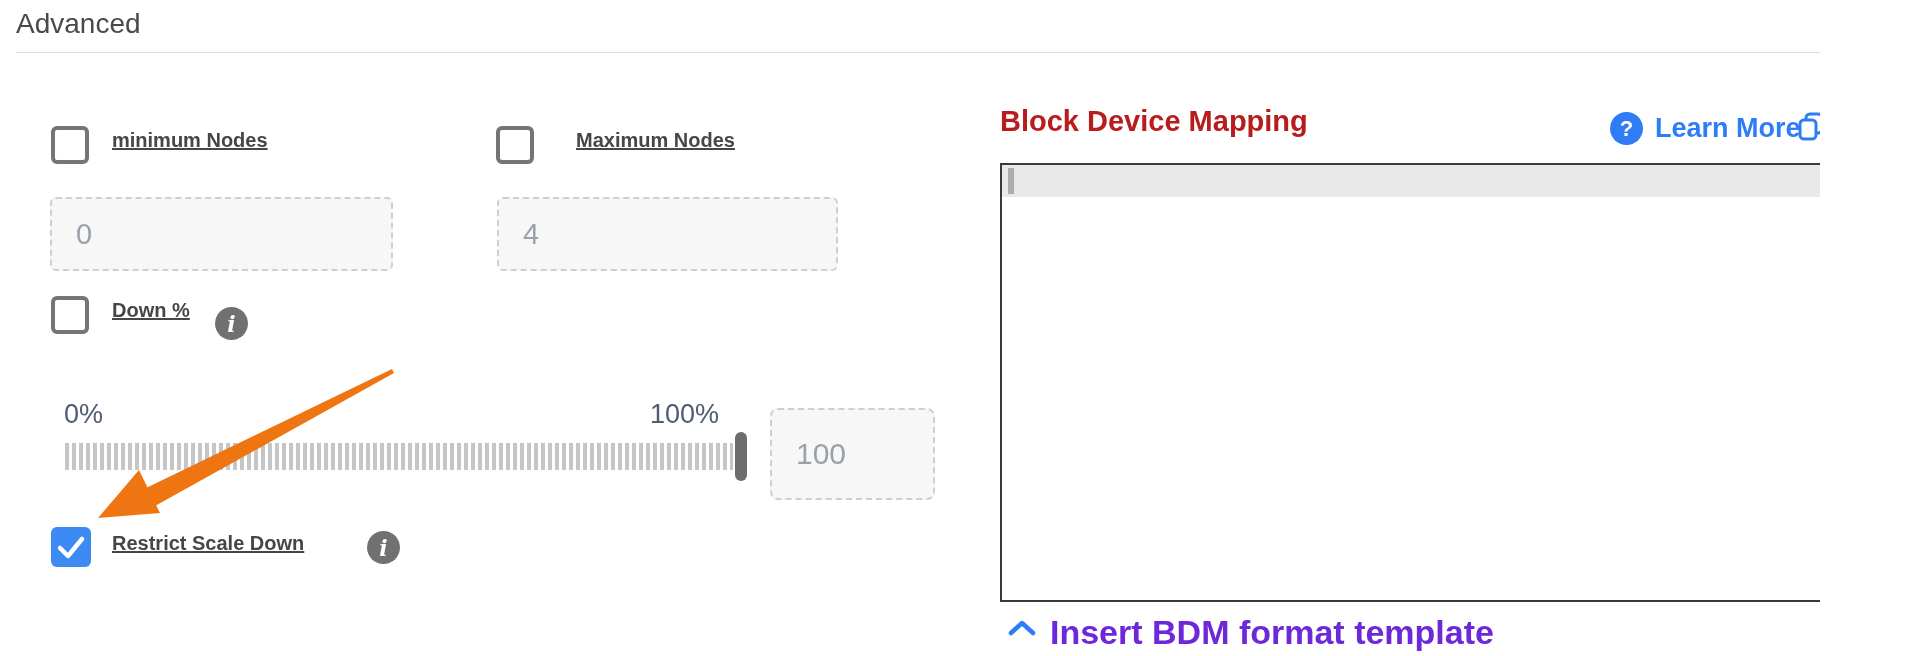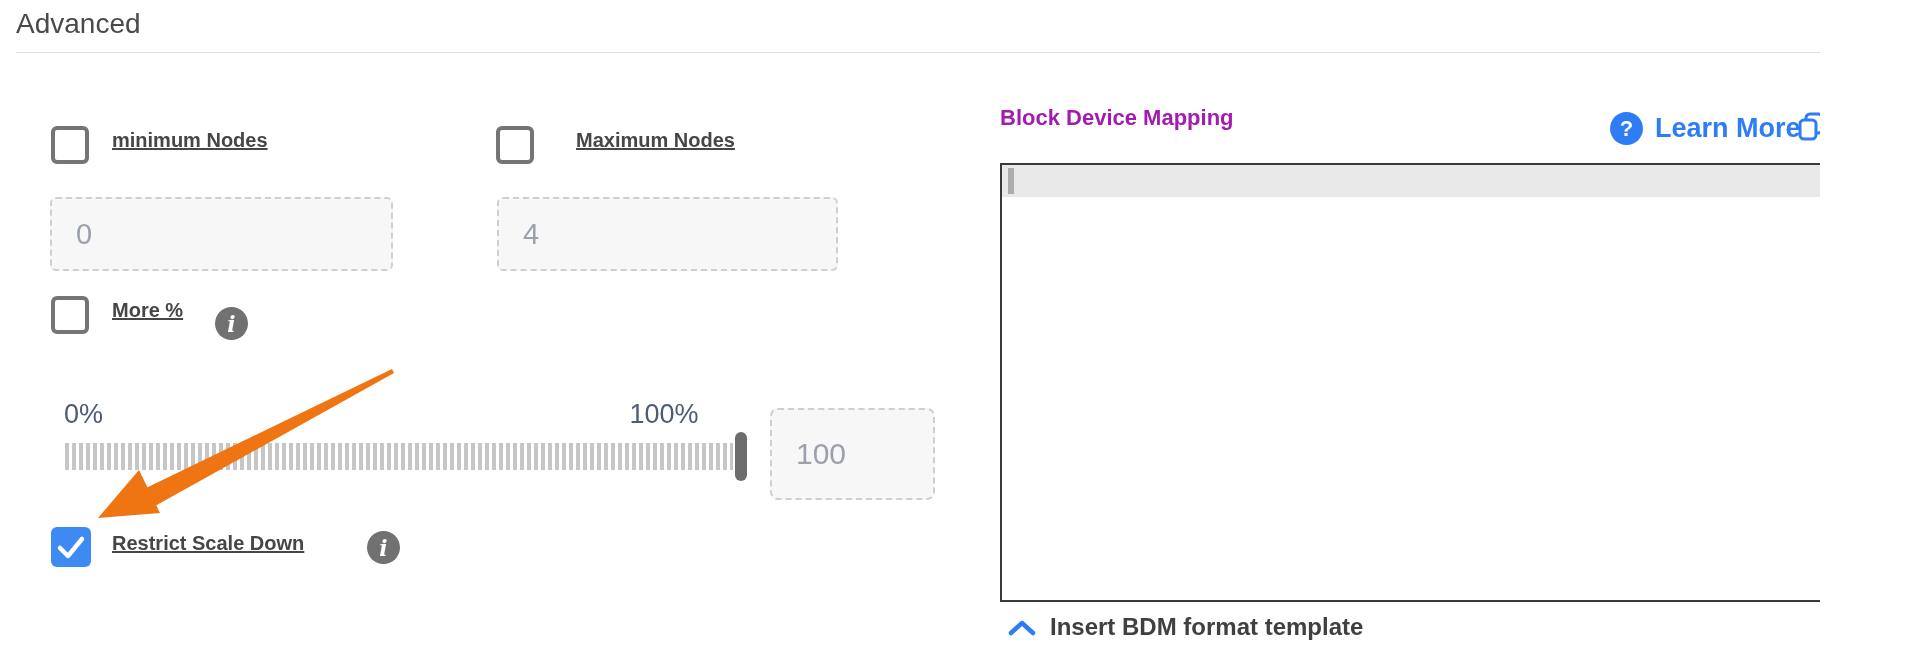--- a/index.html
+++ b/index.html
@@ -35,29 +35,29 @@
 
   
   .slider-label{font-size:27px;color:#4d5b73;}
   .ticks{
     background:repeating-linear-gradient(to right,#c6c6c6 0px,#c6c6c6 4px,transparent 4px,transparent 7px);
     cursor:pointer;
   }
   .handle{background:#6d6d6d;border-radius:6px;cursor:grab;}
 
   
-  .panel-heading{font-size:22px;font-weight:600;color:#a21caf;white-space:nowrap;}
+  .panel-heading{font-size:29px;font-weight:600;color:#b91c1c;white-space:nowrap;}
   .link-text{font-size:27px;font-weight:600;color:#2e7cf6;white-space:nowrap;cursor:pointer;}
   .editor{
     left:1000px;top:163px;width:905px;height:439px;background:#fff;
     border:2px solid #3a3a3a;box-sizing:border-box;cursor:text;
   }
   .active-line{position:absolute;left:0;top:0;right:0;height:32px;background:#e9e9e9;}
   .caret{position:absolute;left:6px;top:3px;width:6px;height:26px;background:#adadad;}
-  .insert-link{font-size:24px;font-weight:600;color:#404040;white-space:nowrap;cursor:pointer;}
+  .insert-link{font-size:34px;font-weight:600;color:#6d28d9;white-space:nowrap;cursor:pointer;}
 
   svg{display:block;}
 </style>
 </head>
 <body>
 
 <div class="page">
 
   <div class="abs hdr-title">Advanced</div>
   <div class="abs hdr-chevron">
@@ -74,27 +74,27 @@
   <div class="abs cb-label" style="left:576px;top:129px;">Maximum Nodes</div>
 
   <div class="abs dashed-input" style="left:50px;top:197px;width:343px;height:74px;">
     <span>0</span>
   </div>
   <div class="abs dashed-input" style="left:497px;top:197px;width:341px;height:74px;">
     <span>4</span>
   </div>
 
   <div class="abs cbx" style="left:51px;top:296px;"></div>
-  <div class="abs cb-label" style="left:112px;top:299px;">More %</div>
+  <div class="abs cb-label" style="left:112px;top:299px;">Down %</div>
   <div class="abs round-icon info-bg" style="left:215px;top:307px;">
     <span>i</span>
   </div>
 
   <div class="abs slider-label" style="left:64px;top:399px;">0%</div>
-  <div class="abs slider-label" style="left:619px;top:399px;width:90px;text-align:center;">100%</div>
+  <div class="abs slider-label" style="left:650px;top:399px;width:90px;text-align:left;">100%</div>
   <div class="abs ticks" style="left:65px;top:443px;width:668px;height:27px;"></div>
   <div class="abs handle" style="left:735px;top:432px;width:12px;height:49px;"></div>
   <div class="abs dashed-input" style="left:770px;top:408px;width:165px;height:92px;border-radius:8px;font-size:30px;">
     <span>100</span>
   </div>
 
   <div class="abs cbx-checked" style="left:51px;top:527px;">
     <span>
       <svg width="40" height="40" viewBox="0 0 40 40">
         <polyline points="9,21 17,29 31,12" fill="none" stroke="#ffffff" stroke-width="4.5" stroke-linecap="round" stroke-linejoin="round"></polyline>

